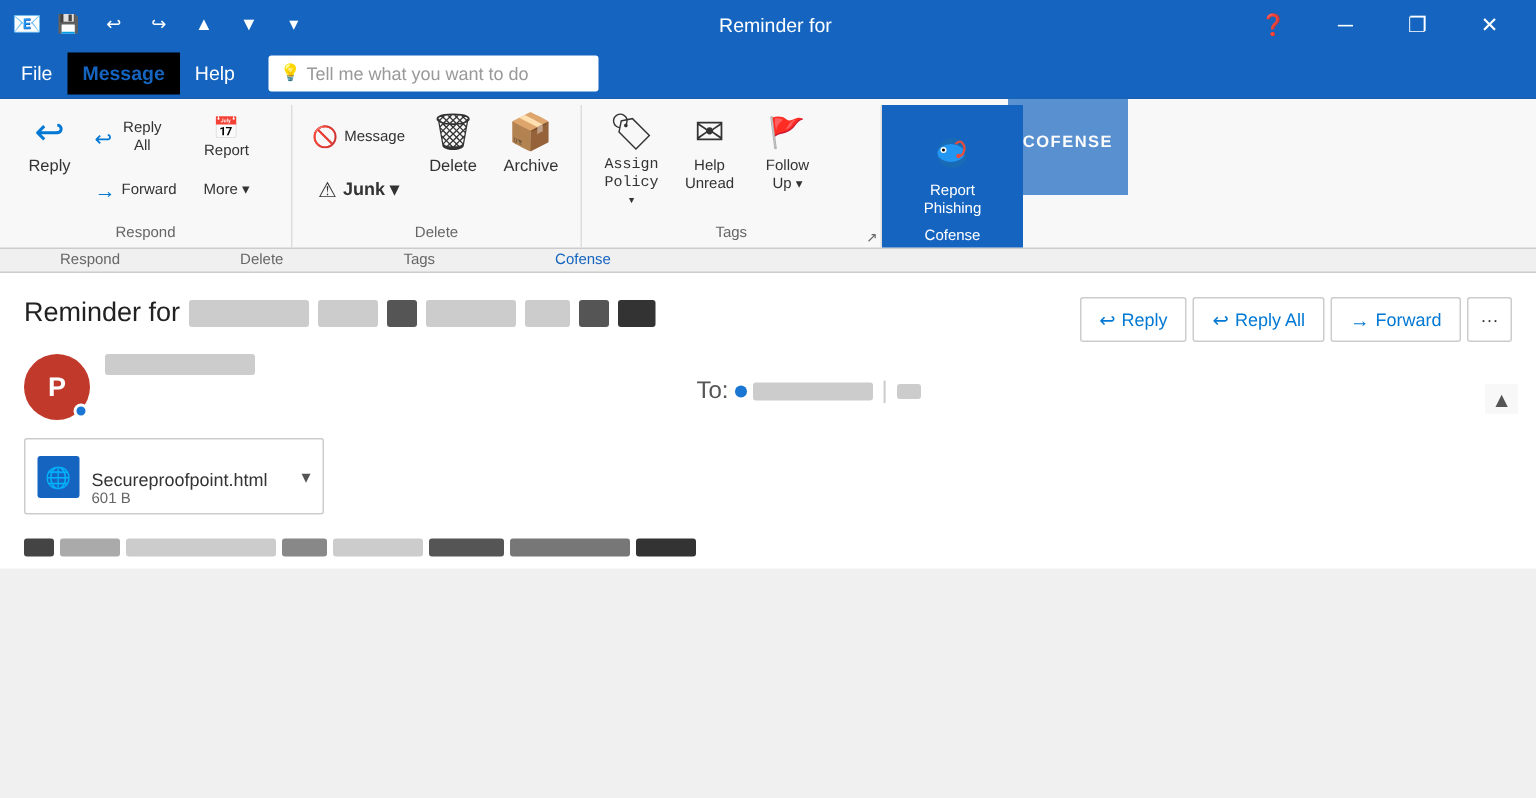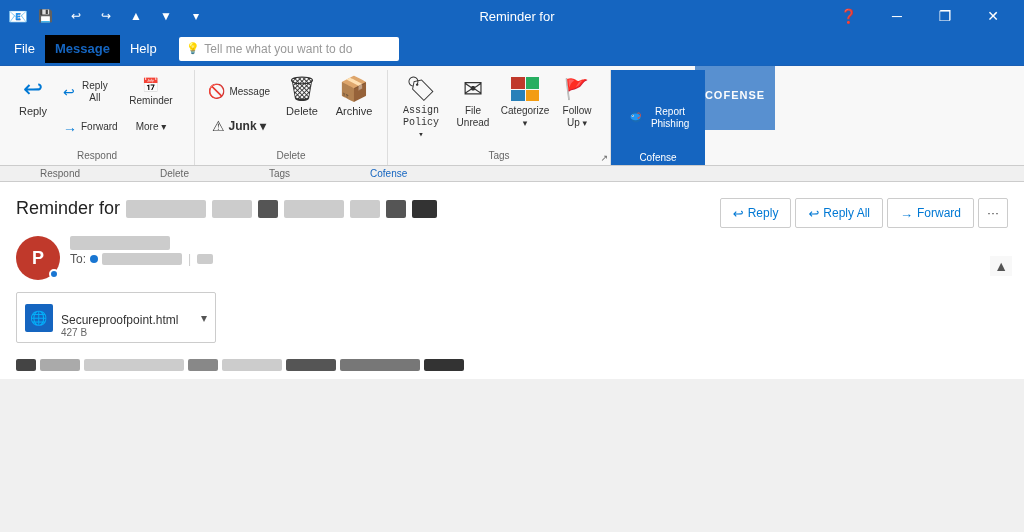--- a/index.html
+++ b/index.html
@@ -235,21 +235,21 @@
       font-size: 13px;
       color: #222;
     }
     .sender-name-redacted {
       display: inline-block;
       background: #ccc;
       height: 14px;
       border-radius: 2px;
     }
     .sender-email { color: #555; font-size: 12px; }
-    .sender-to-row { font-size: 12px; color: #555; margin-top: 2px; display: flex; align-items: center; gap: 4px; }
+    .sender-to-row { font-size: 16px; color: #555; margin-top: 2px; display: flex; align-items: center; gap: 4px; justify-content: center; }
     .to-dot { width: 8px; height: 8px; background: #1976d2; border-radius: 50%; display: inline-block; }
     .to-redacted {
       display: inline-block;
       background: #ccc;
       height: 12px;
       border-radius: 2px;
     }
 
     
     .attachment-box {
@@ -281,21 +281,21 @@
       background: #333;
       border-radius: 2px;
     }
 
     
     .followup-flag { color: #c0392b; font-size: 20px; }
 
     
     .report-phishing-btn {
       display: flex;
-      flex-direction: row;
+      flex-direction: column;
       align-items: center;
       justify-content: center;
       width: 70px;
       height: 72px;
       background: transparent;
       border: 1px solid transparent;
       border-radius: 2px;
       cursor: pointer;
       padding: 4px 2px 2px;
       font-size: 11px;
@@ -355,21 +355,21 @@
         </button>
         <button class="ribbon-btn-large" style="height:34px; width:54px; flex-direction:row; gap:4px;">
           <span class="ribbon-icon-small" style="color:#0078d4;">→</span>
           <span style="font-size:10px;">Forward</span>
         </button>
       </div>
 
       <div class="ribbon-stack">
         <button class="ribbon-btn-small" style="height:34px; width:70px;">
           <span class="ribbon-icon-small">📅</span>
-          <span style="font-size:10px;">Reminder</span>
+          <span style="font-size:10px;">Report</span>
         </button>
         <button class="ribbon-btn-small" style="height:34px; width:70px;">
           <span style="font-size:10px;">More ▾</span>
         </button>
       </div>
     </div>
     <span class="ribbon-group-label">Respond</span>
   </div>
 
   <div class="ribbon-group" style="min-width:120px; padding-bottom: 18px;">
@@ -397,30 +397,21 @@
   </div>
 
   <div class="ribbon-group" style="min-width:200px; padding-bottom: 18px; position:relative;">
     <div class="ribbon-group-buttons">
       <button class="ribbon-btn-large">
         <span class="ribbon-icon-large">🏷</span>
         <span style="font-size:10px;font-family:Liberation Mono, monospace;">Assign Policy <span style="font-size:9px;">▾</span></span>
       </button>
       <button class="ribbon-btn-large">
         <span class="ribbon-icon-large">✉</span>
-        <span style="font-size:10px;">File Unread</span>
-      </button>
-      <button class="ribbon-btn-large">
-        <div style="width:28px;height:24px;display:grid;grid-template-columns:1fr 1fr;gap:1px;">
-          <div style="background:#c0392b;"></div>
-          <div style="background:#27ae60;"></div>
-          <div style="background:#2980b9;"></div>
-          <div style="background:#f39c12;"></div>
-        </div>
-        <span style="font-size:10px;">Categorize <span style="font-size:9px;">▾</span></span>
+        <span style="font-size:10px;">Help Unread</span>
       </button>
       <button class="ribbon-btn-large">
         <span class="followup-flag">🚩</span>
         <span style="font-size:10px;">Follow Up <span style="font-size:9px;">▾</span></span>
       </button>
     </div>
     <span class="ribbon-group-label">Tags</span>
 
     <span style="position:absolute;right:2px;bottom:2px;font-size:9px;color:#666;cursor:pointer;">↗</span>
   </div>
@@ -510,21 +501,21 @@
       </div>
     </div>
   </div>
 
   <div class="attachment-box">
     <div class="attach-icon">
       <span style="font-size:14px;">🌐</span>
     </div>
     <div class="attach-info">
       <div class="attach-name">Secureproofpoint.html</div>
-      <div class="attach-size">427 B</div>
+      <div class="attach-size">601 B</div>
     </div>
     <span class="attach-arrow">▾</span>
   </div>
 
   <div class="body-content">
     <div style="display:flex; gap:4px; align-items:center; margin-top:4px;">
       <div class="body-line" style="width:20px; background:#444;"></div>
       <div class="body-line" style="width:40px; background:#aaa;"></div>
       <div class="body-line" style="width:100px; background:#ccc;"></div>
       <div class="body-line" style="width:30px; background:#888;"></div>

